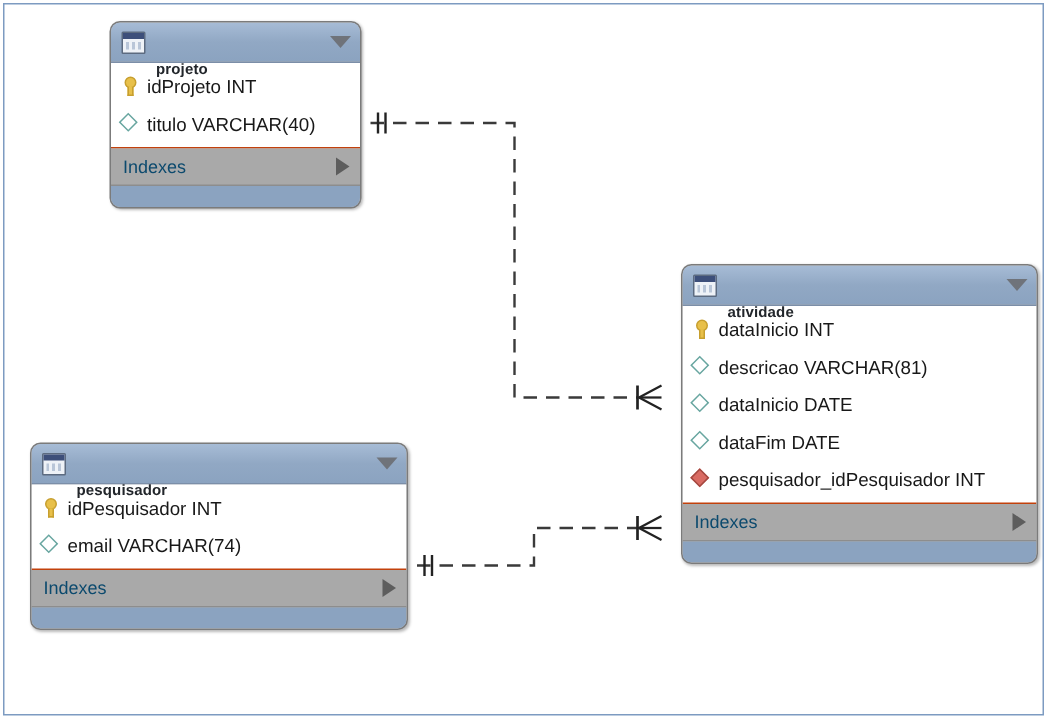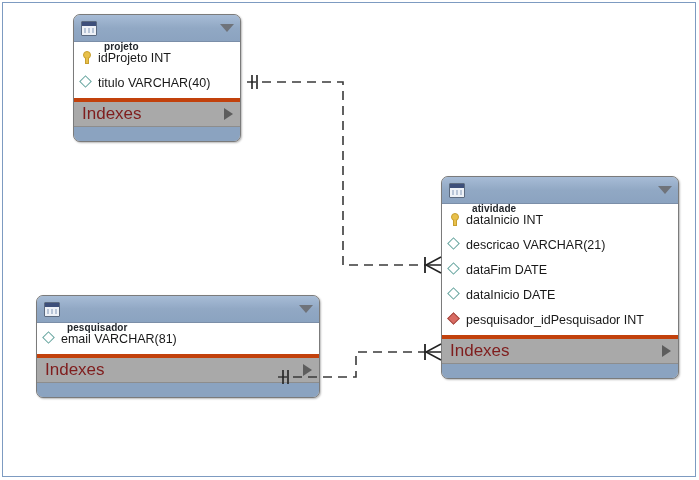--- a/index.html
+++ b/index.html
@@ -83,21 +83,21 @@
   }
   .tbl-caret {
     margin-left: auto;
     width: 0; height: 0;
     border-left: 7px solid transparent;
     border-right: 7px solid transparent;
     border-top: 8px solid #6f737a;
   }
   .tbl-cols {
     background: #ffffff;
-    border-bottom: 4px solid #c2410c;
+    border-bottom: 1px solid #c2410c;
     padding: 3px 0 3px 0;
   }
   .col-row {
     height: 25px;
     display: flex;
     align-items: center;
     padding-left: 5px;
     box-sizing: border-box;
   }
   .col-ico {
@@ -158,22 +158,22 @@
   .tbl-indexes {
     height: 25px;
     background: #a9a9a9;
     display: flex;
     align-items: center;
     padding: 0 7px 0 8px;
     box-sizing: border-box;
     border-bottom: 1px solid #8d8d8d;
   }
   .idx-label {
-    font-size: 17px;
-    color: #7f1d1d;
+    font-size: 12px;
+    color: #0c4a6e;
     font-weight: normal;
   }
   .idx-caret {
     margin-left: auto;
     width: 0; height: 0;
     border-top: 6px solid transparent;
     border-bottom: 6px solid transparent;
     border-left: 9px solid #5d5d5d;
   }
   .tbl-foot {
@@ -213,65 +213,69 @@
         <span class="col-name">titulo VARCHAR(40)</span>
       </div>
     </div>
     <div class="tbl-indexes">
       <span class="idx-label">Indexes</span>
       <span class="idx-caret"></span>
     </div>
     <div class="tbl-foot"></div>
   </div>
 
-  <div class="table-box" style="left:441px; top:176px; width:238px;">
+  <div class="table-box" style="left:454px; top:176px; width:238px;">
     <div class="tbl-header">
       <span class="tbl-icon"></span>
       <span class="tbl-title">atividade</span>
       <span class="tbl-caret"></span>
     </div>
     <div class="tbl-cols">
       <div class="col-row">
         <span class="col-ico ico-pk"></span>
         <span class="col-name">dataInicio INT</span>
       </div>
       <div class="col-row">
         <span class="col-ico ico-col"></span>
-        <span class="col-name">descricao VARCHAR(21)</span>
+        <span class="col-name">descricao VARCHAR(81)</span>
+      </div>
+      <div class="col-row">
+        <span class="col-ico ico-col"></span>
+        <span class="col-name">dataInicio DATE</span>
       </div>
       <div class="col-row">
         <span class="col-ico ico-col"></span>
         <span class="col-name">dataFim DATE</span>
-      </div>
-      <div class="col-row">
-        <span class="col-ico ico-col"></span>
-        <span class="col-name">dataInicio DATE</span>
       </div>
       <div class="col-row">
         <span class="col-ico ico-fk"></span>
         <span class="col-name">pesquisador_idPesquisador INT</span>
       </div>
     </div>
     <div class="tbl-indexes">
       <span class="idx-label">Indexes</span>
       <span class="idx-caret"></span>
     </div>
     <div class="tbl-foot"></div>
   </div>
 
-  <div class="table-box" style="left:36px; top:295px; width:284px;">
+  <div class="table-box" style="left:20px; top:295px; width:252px;">
     <div class="tbl-header">
       <span class="tbl-icon"></span>
       <span class="tbl-title">pesquisador</span>
       <span class="tbl-caret"></span>
     </div>
     <div class="tbl-cols">
       <div class="col-row">
-        <span class="col-ico ico-col"></span>
-        <span class="col-name">email VARCHAR(81)</span>
+        <span class="col-ico ico-pk"></span>
+        <span class="col-name">idPesquisador INT</span>
+      </div>
+      <div class="col-row">
+        <span class="col-ico ico-col"></span>
+        <span class="col-name">email VARCHAR(74)</span>
       </div>
     </div>
     <div class="tbl-indexes">
       <span class="idx-label">Indexes</span>
       <span class="idx-caret"></span>
     </div>
     <div class="tbl-foot"></div>
   </div>
 
   <svg class="rel-svg" viewBox="0 0 699 480">

